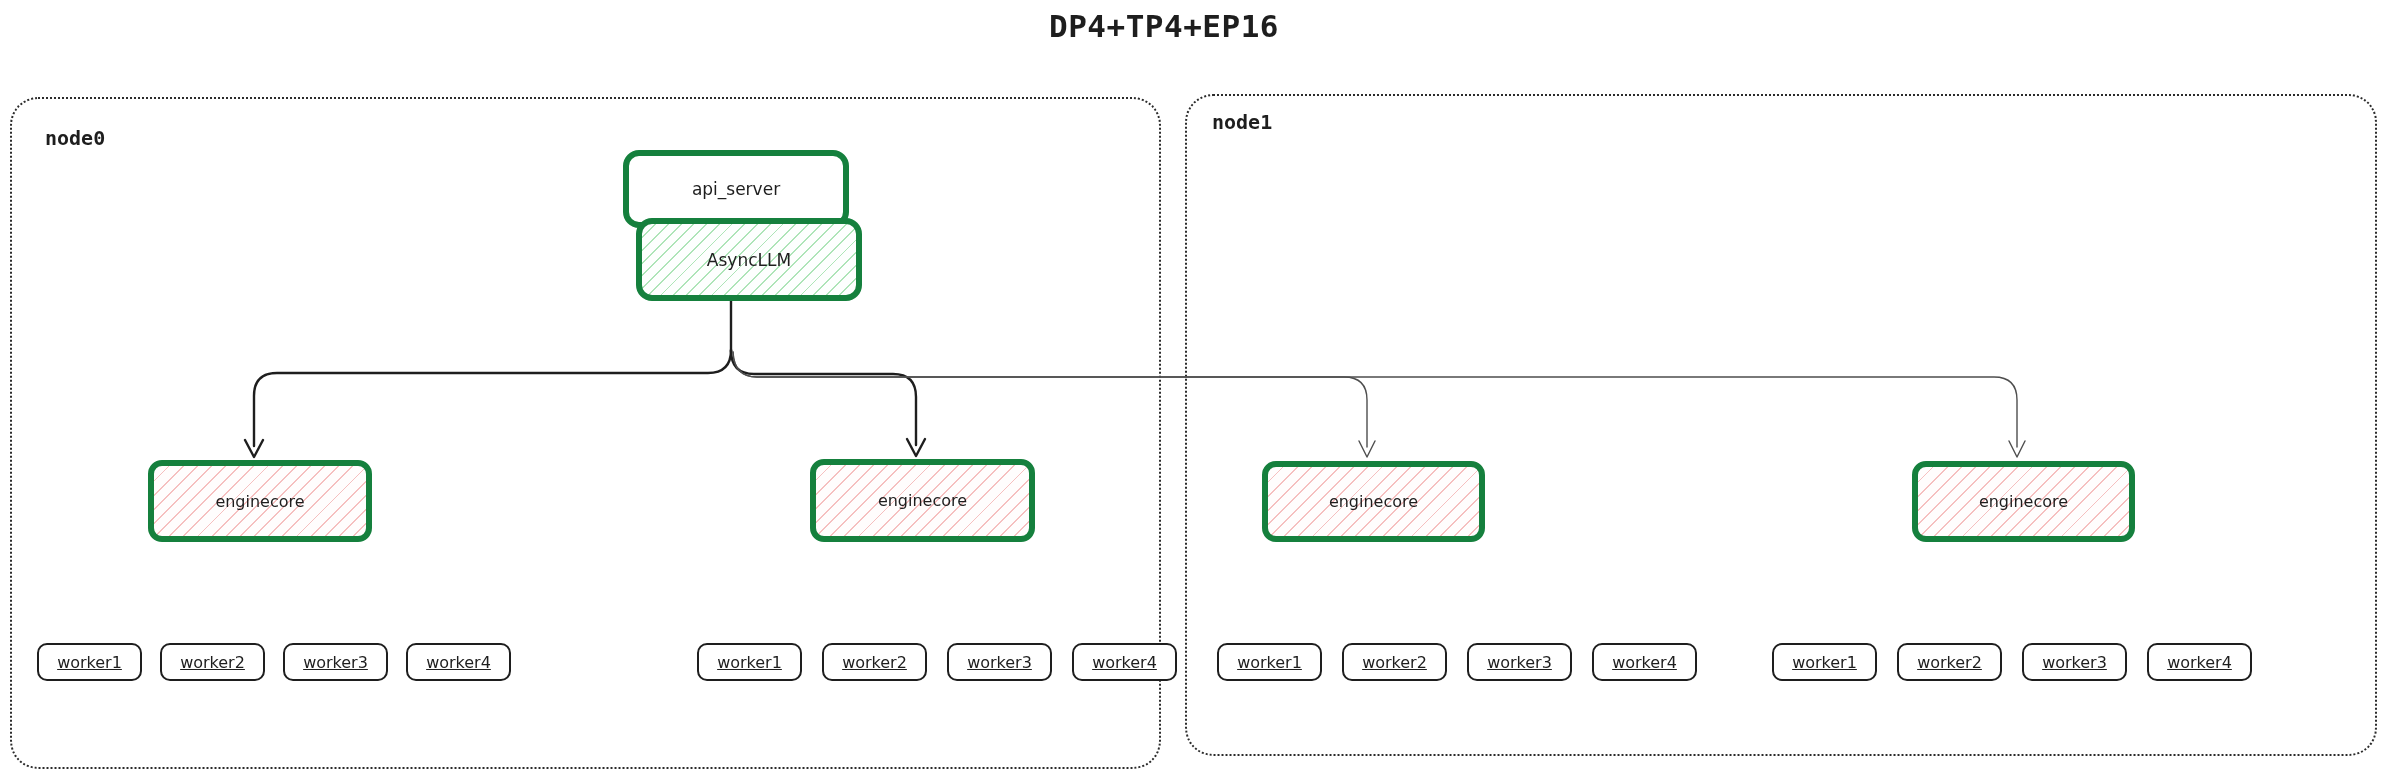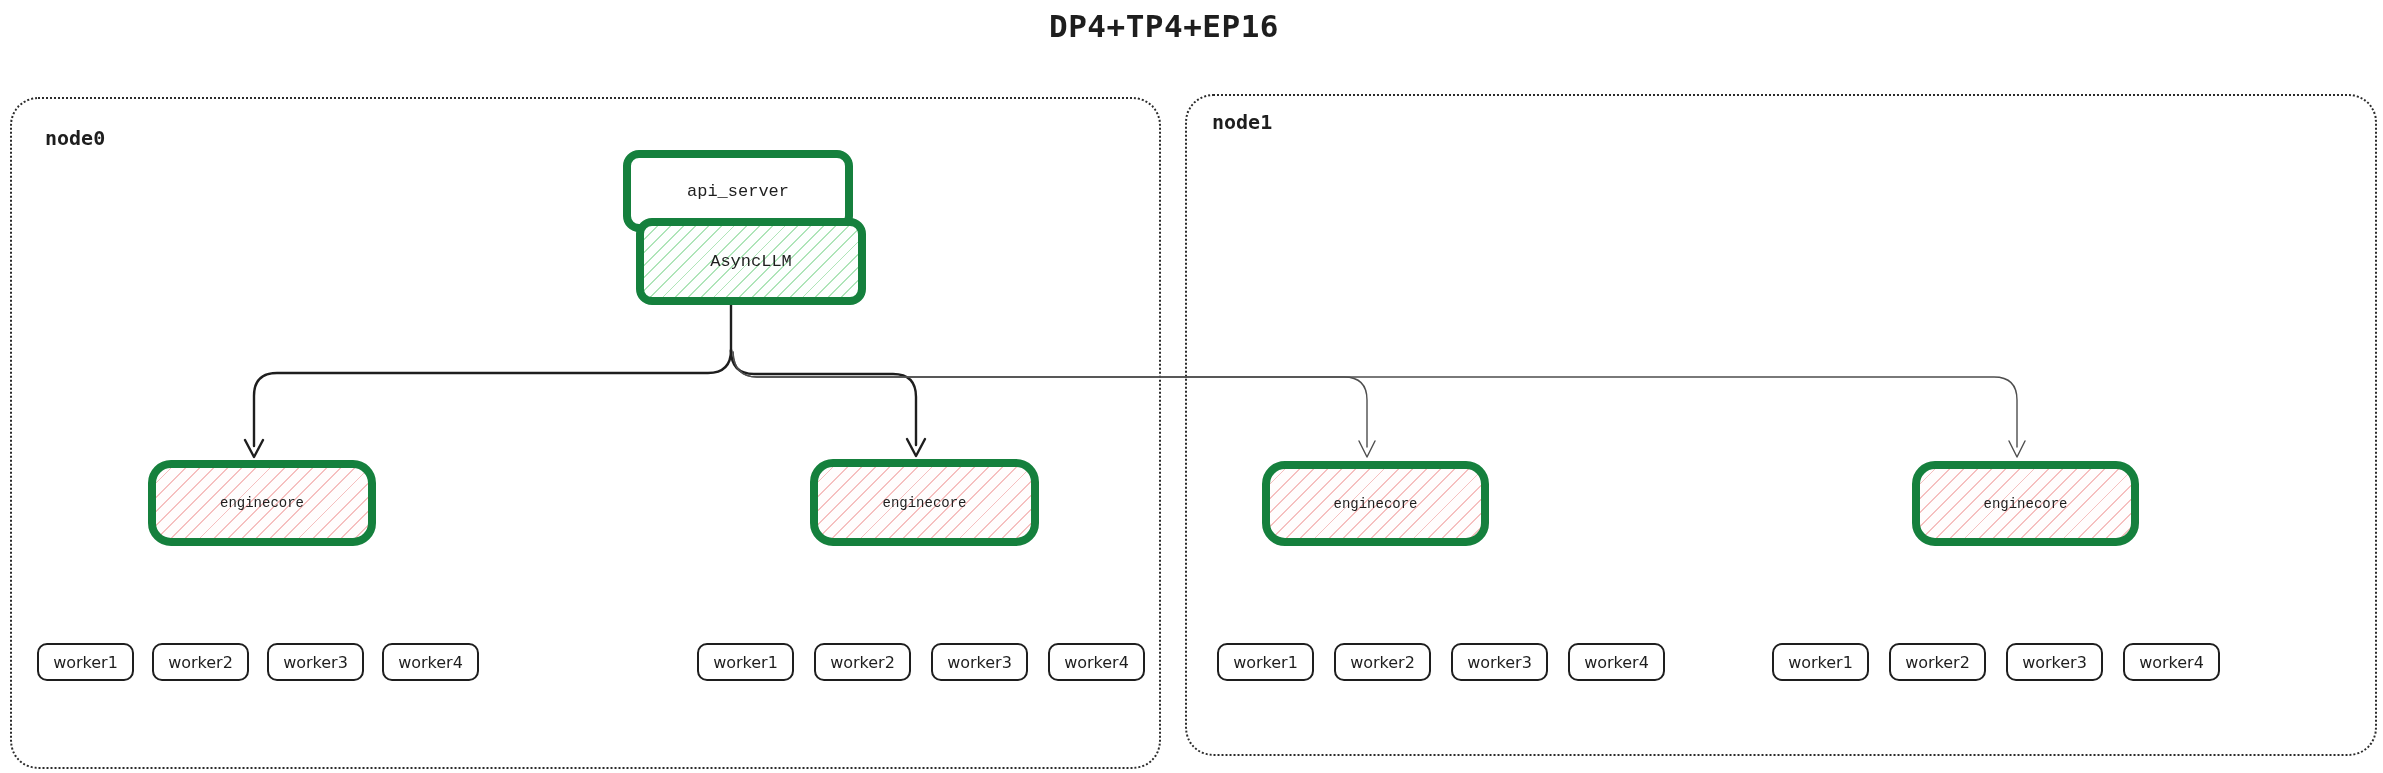--- a/index.html
+++ b/index.html
@@ -4,36 +4,36 @@
 <style>
   html,body{margin:0;padding:0;background:#ffffff;}
   body{width:2383px;height:773px;position:relative;overflow:hidden;
        font-family:"DejaVu Sans","Liberation Sans",sans-serif;color:#1e1e1e;}
   .abs{position:absolute;}
   .title{font-family:"DejaVu Sans Mono","Liberation Mono",monospace;
          font-size:31px;font-weight:600;letter-spacing:0.5px;white-space:nowrap;margin-left:28px;}
   .node-box{border:2.5px dotted #2b2b2b;border-radius:28px;background:transparent;}
   .node-label{font-family:"DejaVu Sans Mono","Liberation Mono",monospace;
               font-size:20px;font-weight:600;white-space:nowrap;}
-  .pill{border:8px solid #15803d;border-radius:16px;background:#ffffff;
+  .pill{border:6px solid #15803d;border-radius:16px;background:#ffffff;
         display:flex;align-items:center;justify-content:center;
-        font-size:17px;font-weight:500;white-space:nowrap;font-family:Liberation Mono, monospace;}
+        font-size:17px;font-weight:500;white-space:nowrap;}
   .hatch-green{background-color:#fdfffe;
     background-image:repeating-linear-gradient(135deg,
       rgba(64,192,87,0.42) 0px, rgba(64,192,87,0.42) 1.3px,
       transparent 1.3px, transparent 9px);}
   .hatch-red{background-color:#fffdfd;
     background-image:repeating-linear-gradient(135deg,
       rgba(224,49,49,0.30) 0px, rgba(224,49,49,0.30) 1.3px,
       transparent 1.3px, transparent 10px);}
-  .enginecore{border-radius:23px;font-size:14px;}
+  .enginecore{border-radius:14px;font-size:16px;}
   .workers-row{display:flex;align-items:center;}
-  .worker{width:97px;height:38px;border:2px solid #1e1e1e;border-radius:10px;
+  .worker{width:105px;height:38px;border:2px solid #1e1e1e;border-radius:10px;
           background:#fff;display:flex;align-items:center;justify-content:center;
-          font-size:16px;font-weight:500;white-space:nowrap;box-sizing:border-box;}
+          font-size:16px;font-weight:500;white-space:nowrap;box-sizing:border-box;text-decoration:underline;}
   svg.connectors{position:absolute;left:0;top:0;pointer-events:none;}
 </style>
 </head>
 <body>
 
 <div class="abs title" style="left:1015px;top:8px;width:242px;text-align:center;">DP4+TP4+EP16</div>
 
 <div class="abs node-box" style="left:10px;top:97px;width:1147px;height:668px;"></div>
 <div class="abs node-label" style="left:45px;top:126px;">node0</div>
 

